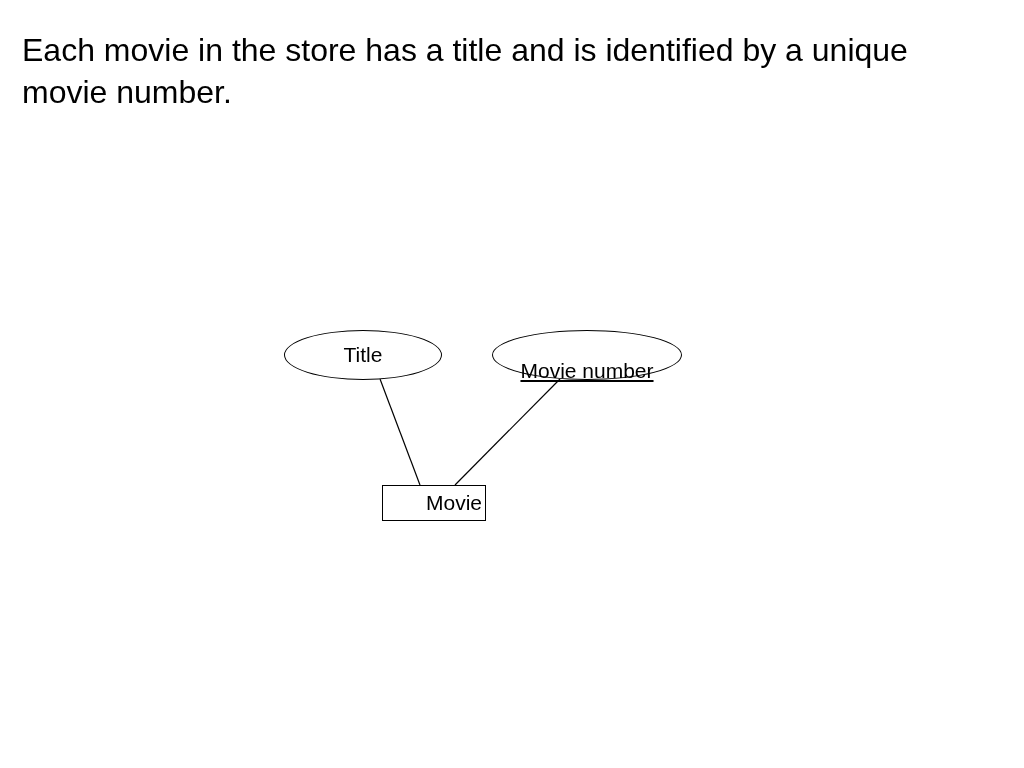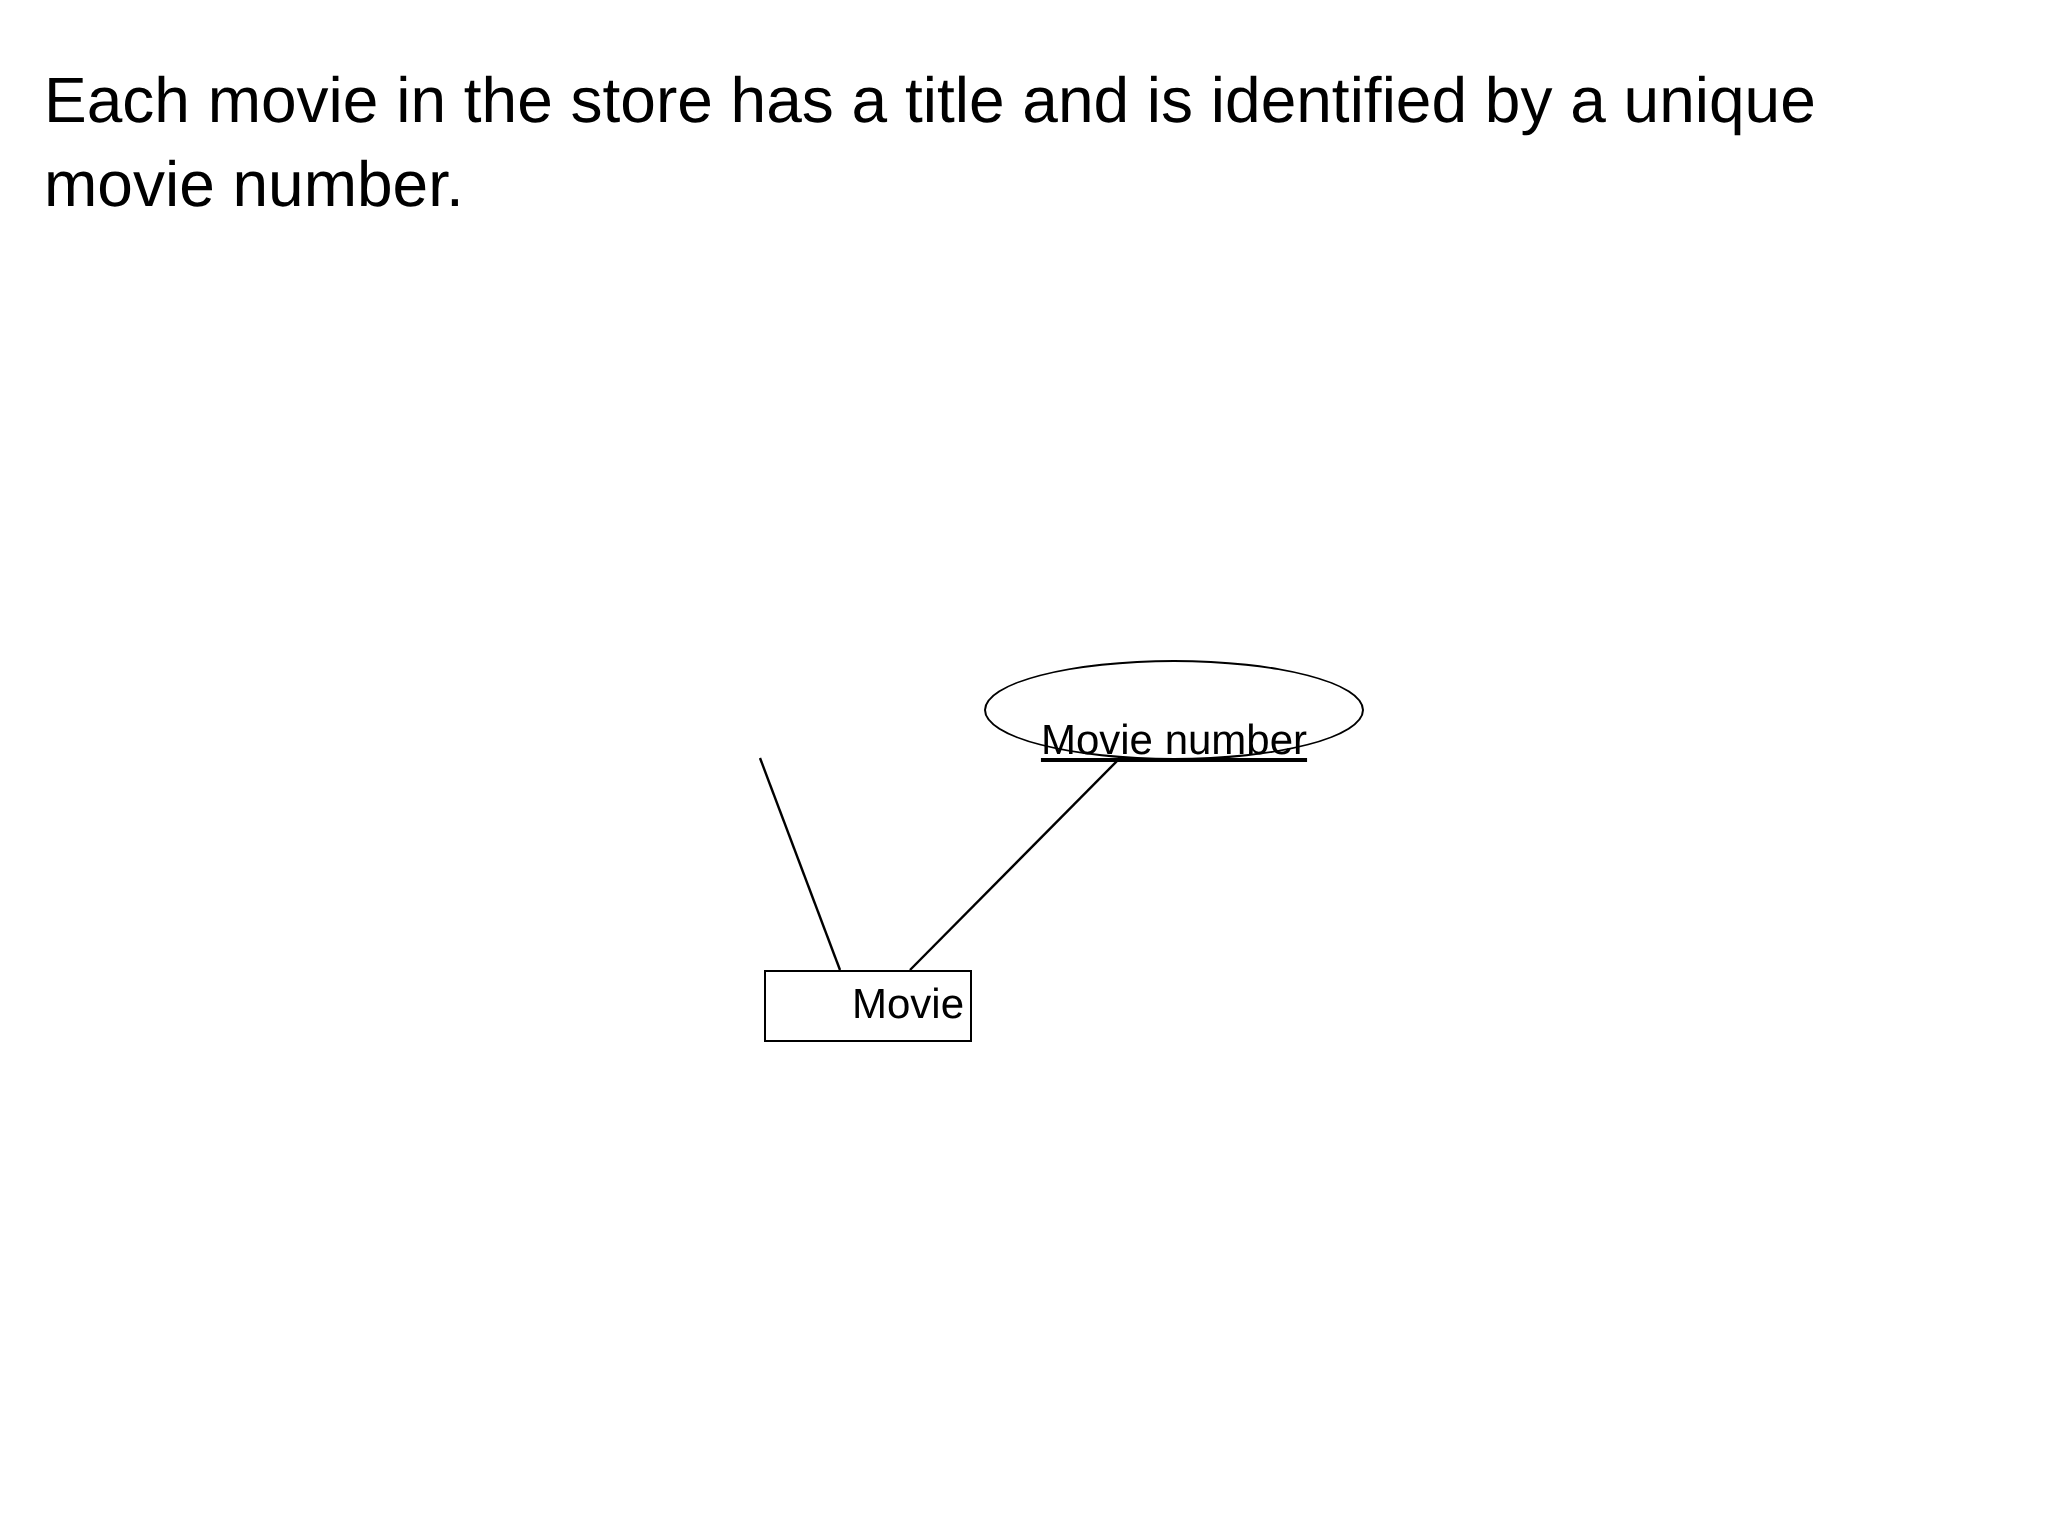--- a/index.html
+++ b/index.html
@@ -91,20 +91,23 @@
 <body>
 
 <div class="description">Each movie in the store has a title and is identified by a unique movie number.</div>
 
 <div class="diagram">
   <svg class="connectors">
     <line x1="110" y1="49" x2="150" y2="155"></line>
     <line x1="290" y1="49" x2="185" y2="155"></line>
   </svg>
 
+  <div class="attribute-ellipse attr-title">
+    <span>Title</span>
+  </div>
 
   <div class="attribute-ellipse attr-movienumber">
     <span class="underlined">Movie number</span>
   </div>
 
   <div class="entity-box">
     <span>Movie</span>
   </div>
 </div>
 

